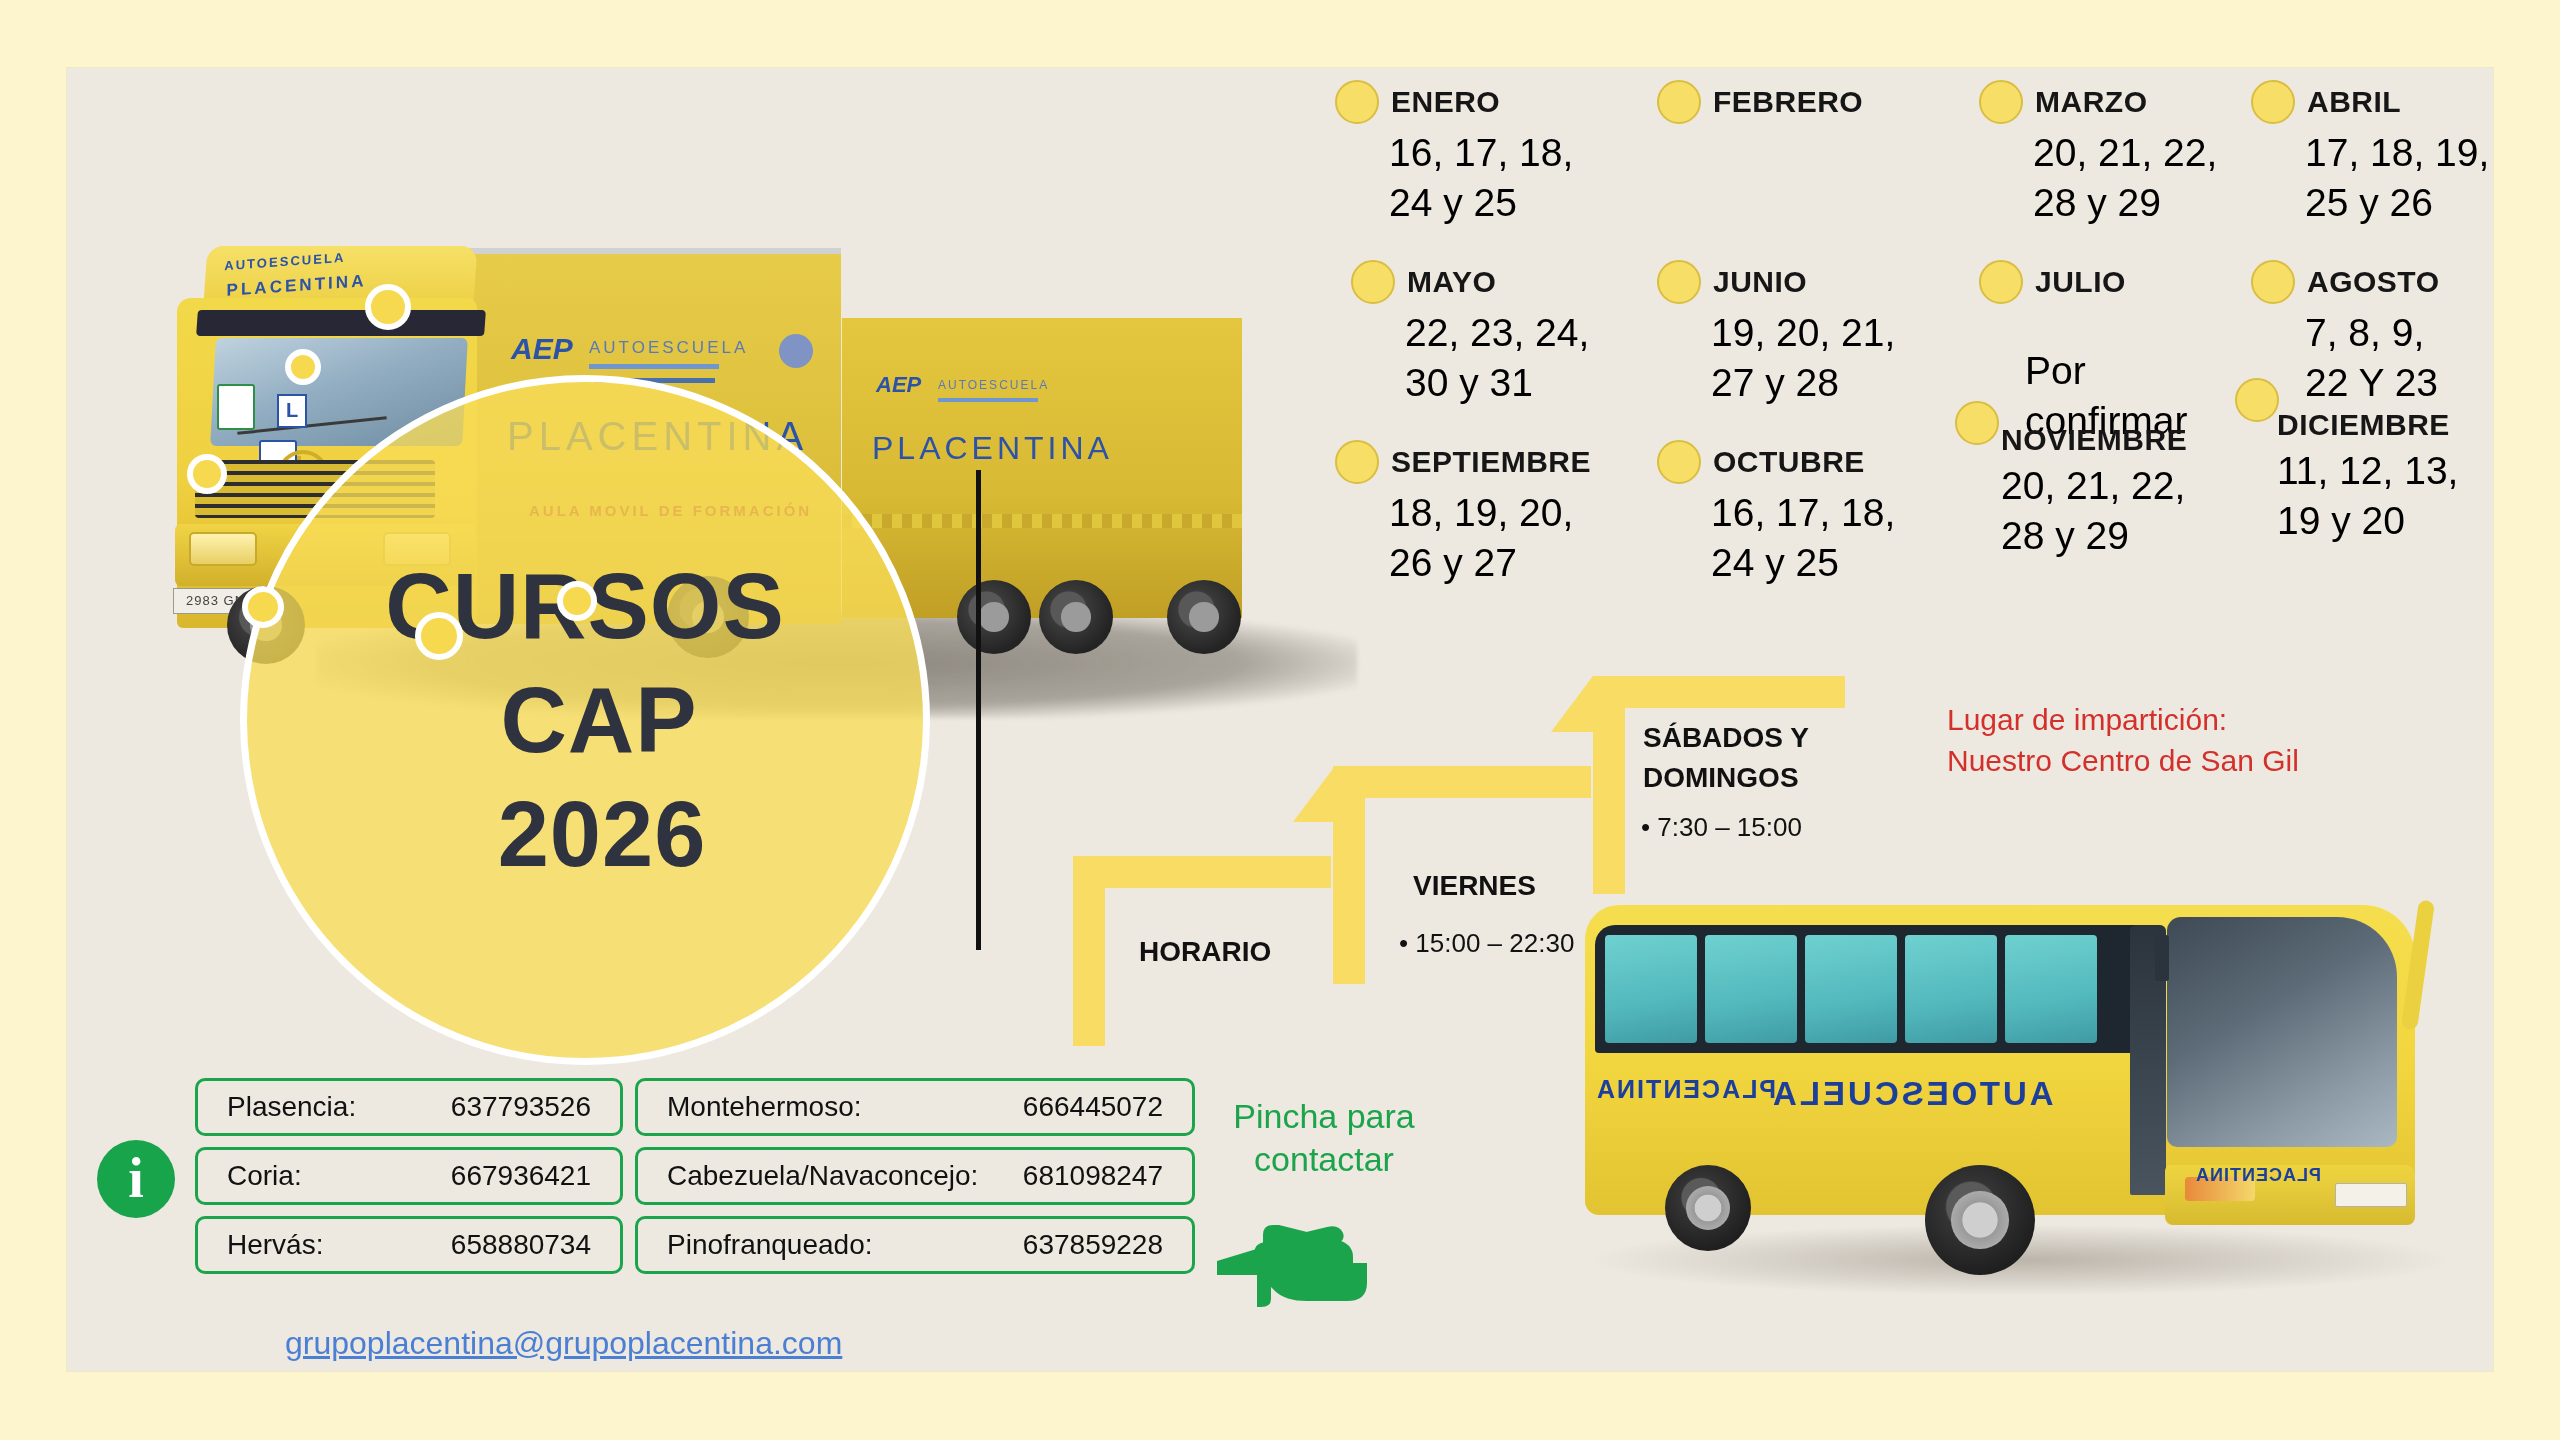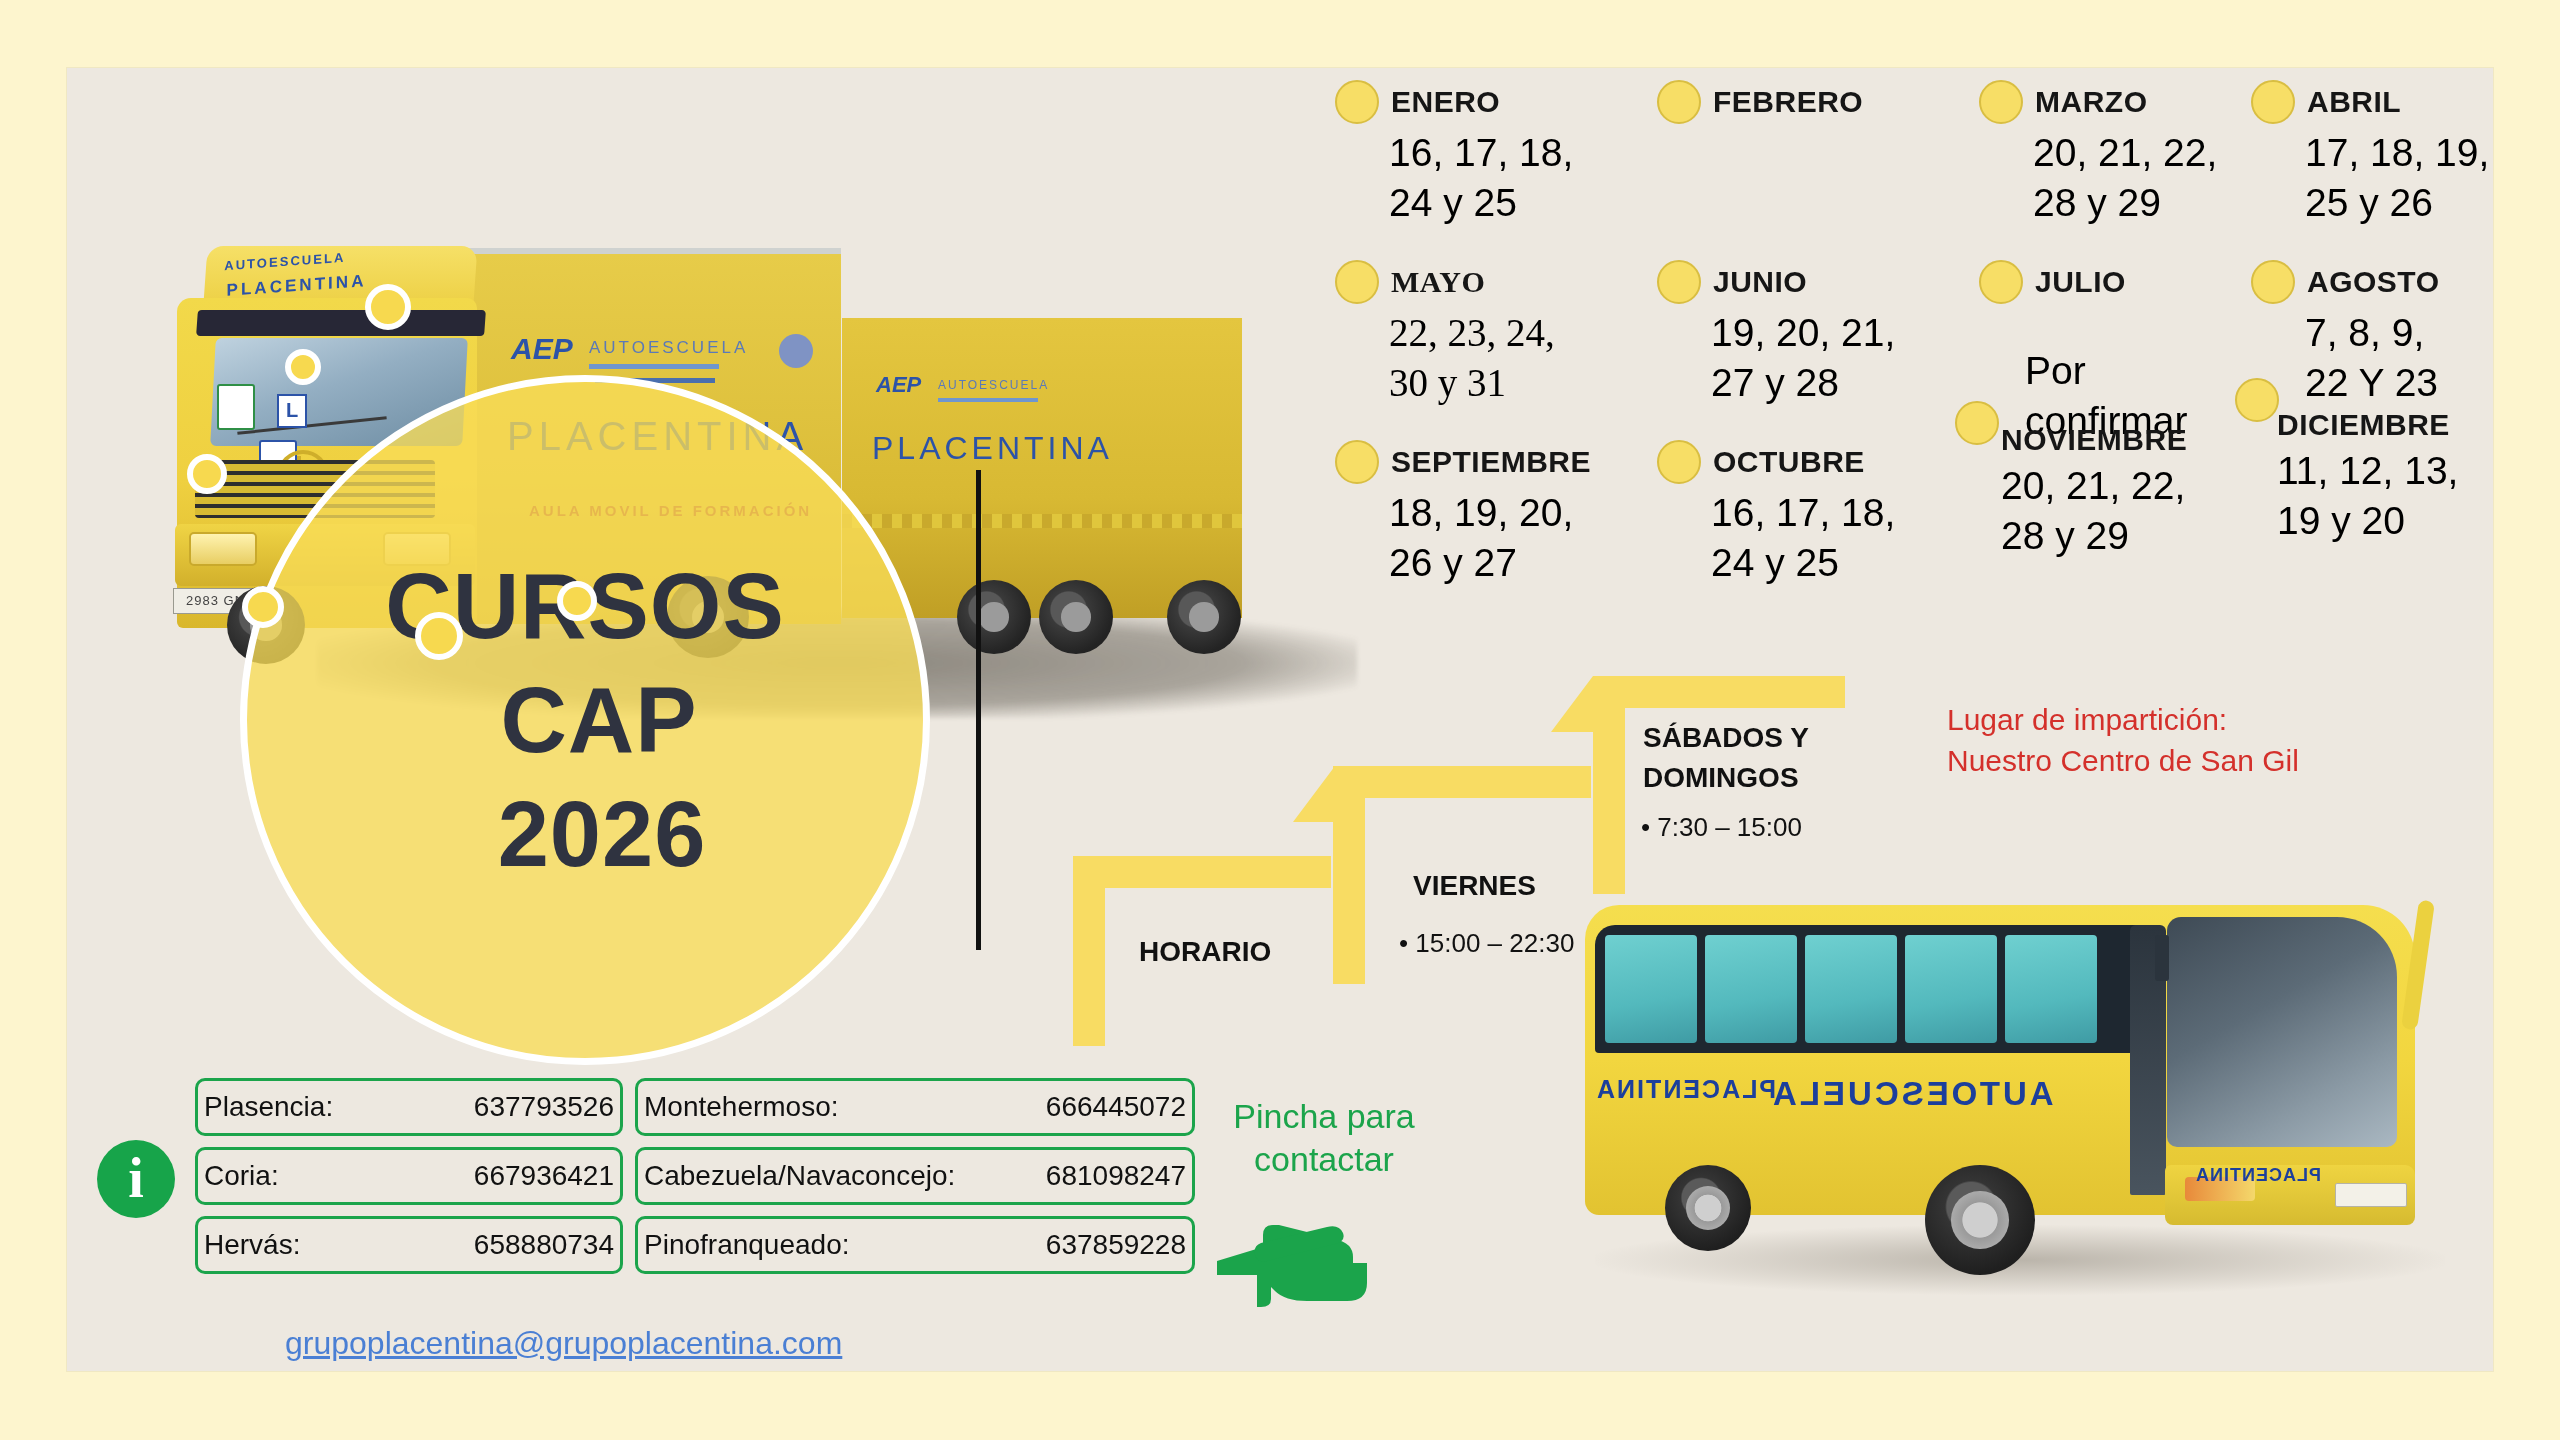--- a/index.html
+++ b/index.html
@@ -123,21 +123,21 @@
   .h-lbl{position:absolute;font-weight:bold;color:#111;font-size:28px;}
   .h-sub{position:absolute;font-size:26px;color:#111;}
 
   
   .lugar{position:absolute;left:1945px;top:700px;font-size:30px;color:#D4302B;line-height:1.35;}
 
   
   .info-icon{position:absolute;left:98px;top:1140px;width:78px;height:78px;border-radius:50%;background:#17A44A;color:#fff;font-size:56px;font-weight:bold;text-align:center;line-height:76px;font-family:"Liberation Serif",serif;}
   .contact-grid{position:absolute;left:196px;top:1078px;}
   .crow{display:flex;gap:12px;margin-bottom:11px;}
-  .cbox{border:3px solid #1BA44B;border-radius:10px;background:transparent;display:flex;align-items:center;padding:0 6px;height:58px;box-sizing:border-box;}
+  .cbox{border:3px solid #1BA44B;border-radius:10px;background:transparent;display:flex;align-items:center;padding:0 29px;height:58px;box-sizing:border-box;}
   .cbox.w1{width:428px;justify-content:space-between;}
   .cbox.w2{width:560px;justify-content:space-between;}
   .cbox .lbl{font-size:28px;color:#111;}
   .cbox .num{font-size:28px;color:#111;}
   .email{position:absolute;left:286px;top:1325px;font-size:32px;color:#4A7FD4;text-decoration:underline;}
 
   .pincha{position:absolute;left:1200px;top:1095px;width:250px;text-align:center;font-size:34px;color:#1BA44B;line-height:1.25;}
   .hand{position:absolute;left:1210px;top:1215px;width:170px;height:90px;}
 
   .divider{position:absolute;left:976px;top:470px;width:5px;height:480px;background:#111;}
@@ -241,21 +241,21 @@
         <div class="m-days">20, 21, 22,<br>28 y 29</div>
       </div>
       <div class="month" style="left:916px;top:0px;">
         <div class="m-head">
             <div class="m-bullet"></div>
         <div class="m-name">ABRIL</div>
           </div>
         <div class="m-days">17, 18, 19,<br>25 y 26</div>
       </div>
 
-      <div class="month" style="left:0px;top:180px;font-family:Liberation Serif, serif;">
+      <div class="month" style="left:16px;top:180px;">
         <div class="m-head">
             <div class="m-bullet"></div>
         <div class="m-name">MAYO</div>
           </div>
         <div class="m-days">22, 23, 24,<br>30 y 31</div>
       </div>
       <div class="month" style="left:322px;top:180px;">
         <div class="m-head">
             <div class="m-bullet"></div>
         <div class="m-name">JUNIO</div>

